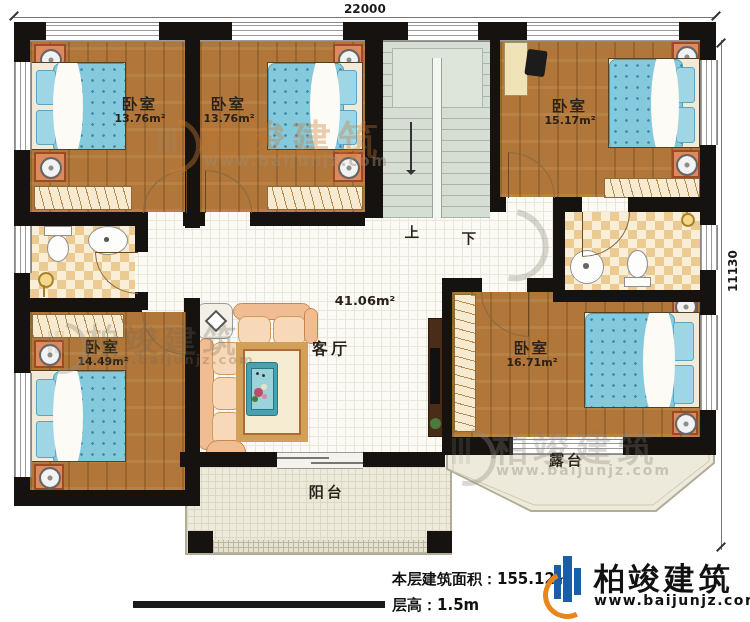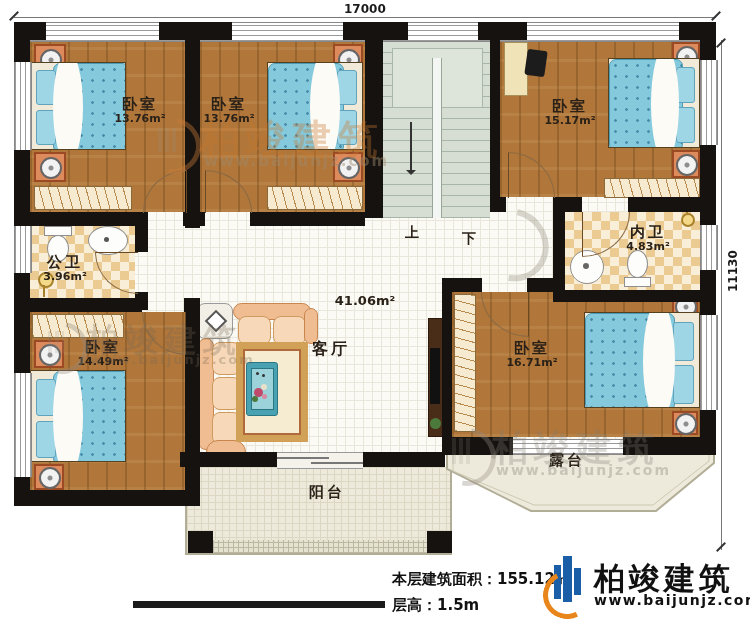--- a/index.html
+++ b/index.html
@@ -275,28 +275,20 @@
     <span class="ar">13.76m²</span>
   </div>
   <div class="rlabel" style="left:192px;top:96px;width:74px;">
     <span class="nm">卧室</span>
     <span class="ar">13.76m²</span>
   </div>
   <div class="rlabel" style="left:533px;top:98px;width:74px;">
     <span class="nm">卧室</span>
     <span class="ar">15.17m²</span>
   </div>
-  <div class="rlabel" style="left:30px;top:254px;width:70px;">
-    <span class="nm">公卫</span>
-    <span class="ar">3.96m²</span>
-  </div>
-  <div class="rlabel" style="left:613px;top:224px;width:70px;">
-    <span class="nm">内卫</span>
-    <span class="ar">4.83m²</span>
-  </div>
   <div class="rlabel" style="left:66px;top:339px;width:74px;">
     <span class="nm">卧室</span>
     <span class="ar">14.49m²</span>
   </div>
   <div class="rlabel" style="left:495px;top:340px;width:74px;">
     <span class="nm">卧室</span>
     <span class="ar">16.71m²</span>
   </div>
   <div class="rlabel" style="left:296px;top:340px;width:70px;">
     <span class="nm" style="font-size:16px;">客厅</span>
@@ -313,21 +305,21 @@
   <div class="rlabel" style="left:398px;top:224px;width:28px;">
     <span class="nm" style="letter-spacing:0;font-size:14px;">上</span>
   </div>
   <div class="rlabel" style="left:455px;top:230px;width:28px;">
     <span class="nm" style="letter-spacing:0;font-size:14px;">下</span>
   </div>
 
   <div class="dimline" style="left:14px;top:17px;width:702px;height:1px;"></div>
   <div class="tick" style="left:8px;top:15px;"></div>
   <div class="tick" style="left:710px;top:15px;"></div>
-  <div class="dim" style="left:344px;top:2px;">17000</div>
+  <div class="dim" style="left:344px;top:2px;">22000</div>
   <div class="dimline" style="left:721px;top:40px;width:1px;height:510px;"></div>
   <div class="tick" style="left:715px;top:42px;"></div>
   <div class="tick" style="left:715px;top:546px;"></div>
   <div class="dim" style="left:726px;top:292px;transform:rotate(-90deg);transform-origin:left top;">11130</div>
 
   <div>
     <span class="wm-swoosh" style="left:145px;top:118px;width:46px;height:46px;border-bottom-color:rgba(205,125,55,.4);border-right-color:rgba(205,125,55,.4);"></span>
     <span class="wm-bars" style="left:158px;top:128px;width:18px;height:24px;opacity:.5;"></span>
     <span class="wm-txt" style="left:200px;top:112px;font-size:40px;color:rgba(200,120,45,.35);">柏竣建筑</span>
     <span class="wm-url" style="left:204px;top:152px;font-size:15px;color:rgba(160,140,110,.45);">www.baijunjz.com</span>

